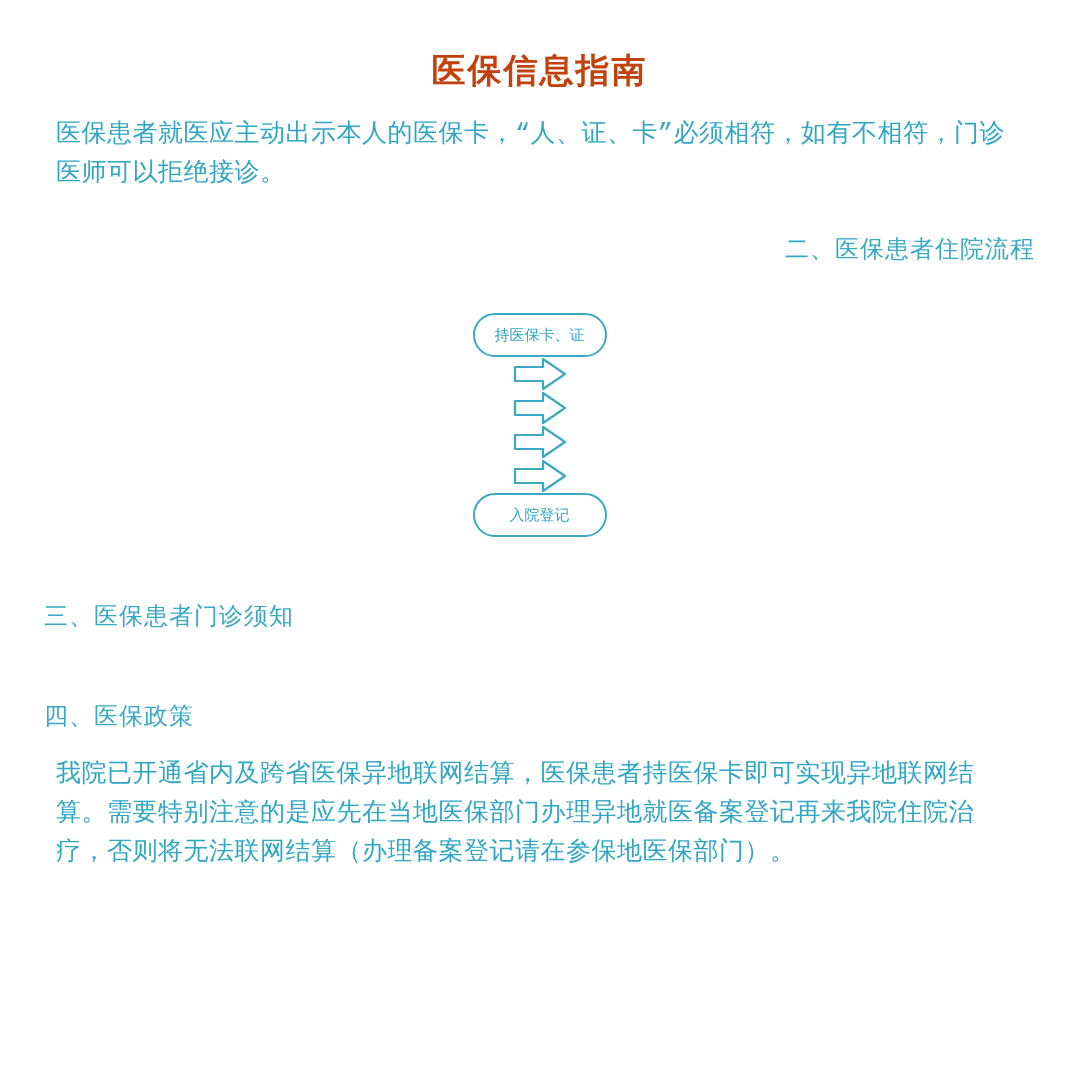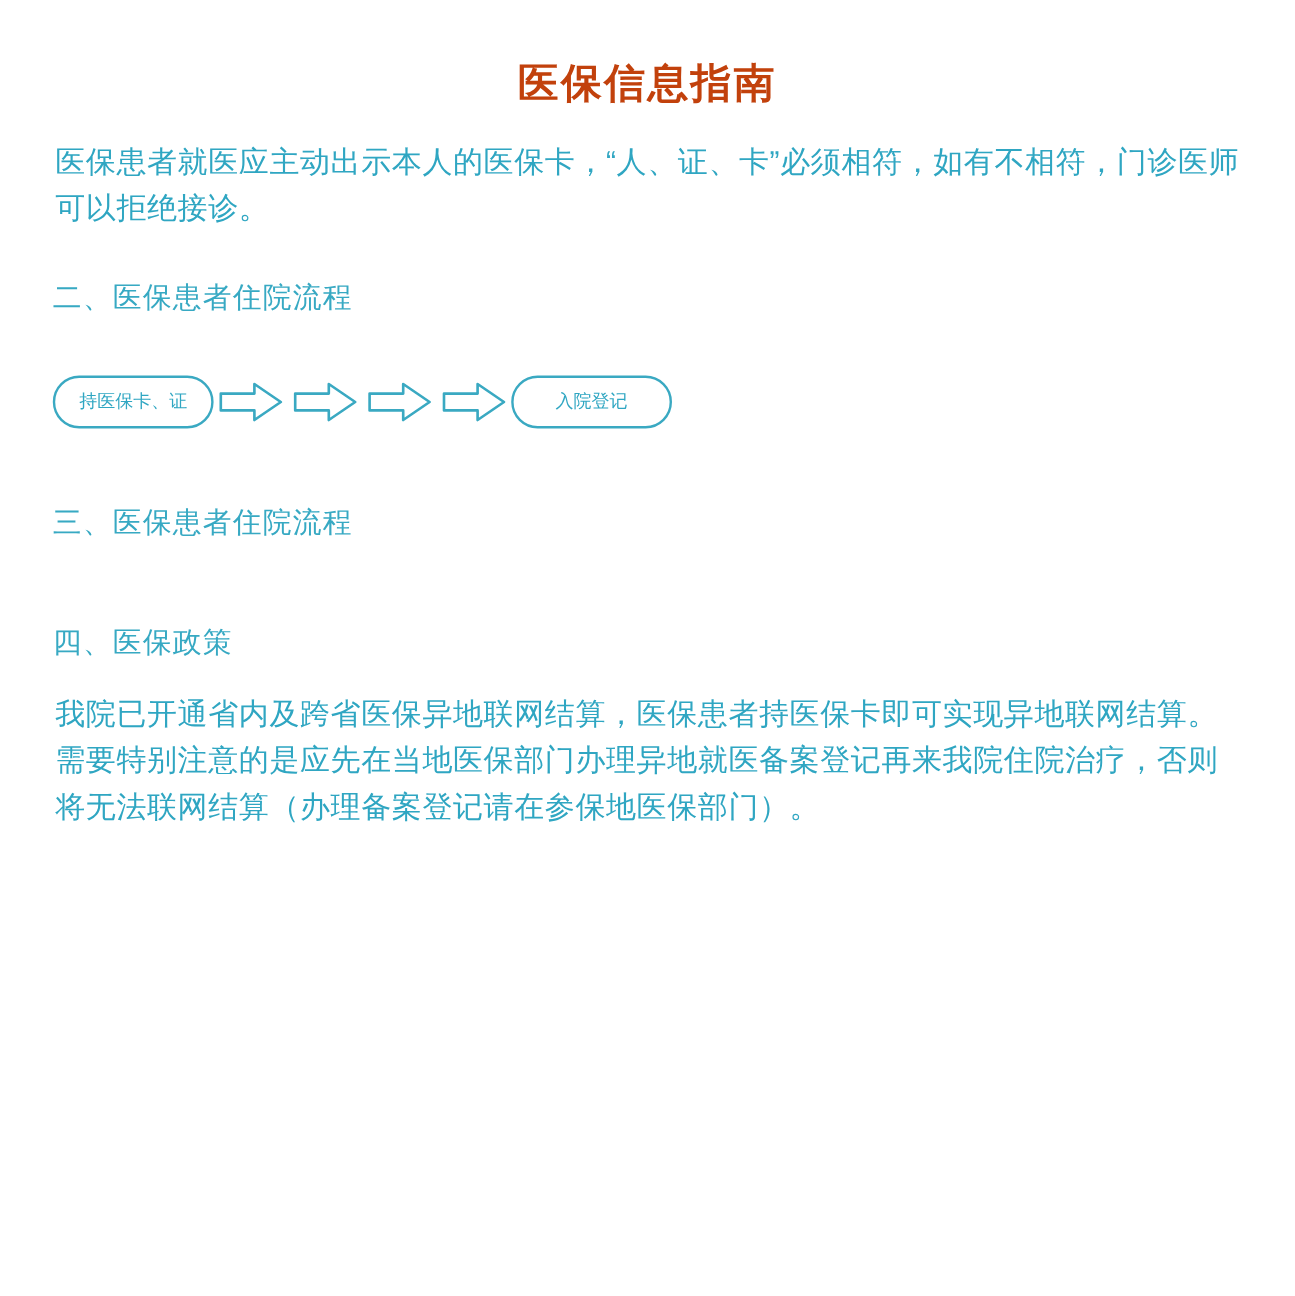--- a/index.html
+++ b/index.html
@@ -31,40 +31,41 @@
     line-height: 1.3;
   }
   .section-heading {
     font-size: 24px;
     color: #37a9c3;
     font-weight: normal;
     letter-spacing: 1px;
     line-height: 1.4;
   }
   .h1-spacing { margin-top: 72px; }
-  .h2-spacing { margin-top: 38px; }
+  .h2-spacing { margin-top: 38px; text-align: right; }
   .h3-spacing { margin-top: 62px; }
   .h4-spacing { margin-top: 66px; }
 
   .body-text {
     font-size: 25px;
     color: #2fa6c2;
     line-height: 1.55;
     letter-spacing: 0.5px;
     margin-top: 24px;
   }
-  .para-block p { margin: 2px; }
+  .para-block p { margin: 12px; font-family: Liberation Mono, monospace; }
 
   
   .flow {
     display: flex;
     align-items: center;
     margin-top: 48px;
     margin-bottom: 10px;
     gap: 0px;
+    flex-direction: column;
   }
   .flow-box {
     border: 2px solid #3aa9c2;
     border-radius: 24px;
     color: #2fa6c2;
     display: flex;
     align-items: center;
     justify-content: center;
     text-align: center;
     height: 44px;
@@ -123,21 +124,21 @@
       </svg>
     </div>
     <div class="arrow">
       <svg width="54" height="34" viewBox="0 0 54 34" fill="none">
         <path d="M2 10 H30 V2 L52 17 L30 32 V24 H2 Z" stroke="#3aa9c2" stroke-width="2.2" fill="none" stroke-linejoin="round"></path>
       </svg>
     </div>
     <div class="flow-box b5">入院登记</div>
   </div>
 
-  <div class="section-heading h3-spacing">三、医保患者住院流程</div>
+  <div class="section-heading h3-spacing">三、医保患者门诊须知</div>
 
   <div class="section-heading h4-spacing">四、医保政策</div>
   <div class="body-text para-block">
     <p>我院已开通省内及跨省医保异地联网结算，医保患者持医保卡即可实现异地联网结算。需要特别注意的是应先在当地医保部门办理异地就医备案登记再来我院住院治疗，否则将无法联网结算（办理备案登记请在参保地医保部门）。</p>
   </div>
 
   <div class="spacer-bottom"></div>
 </div>
 
 </body></html>

